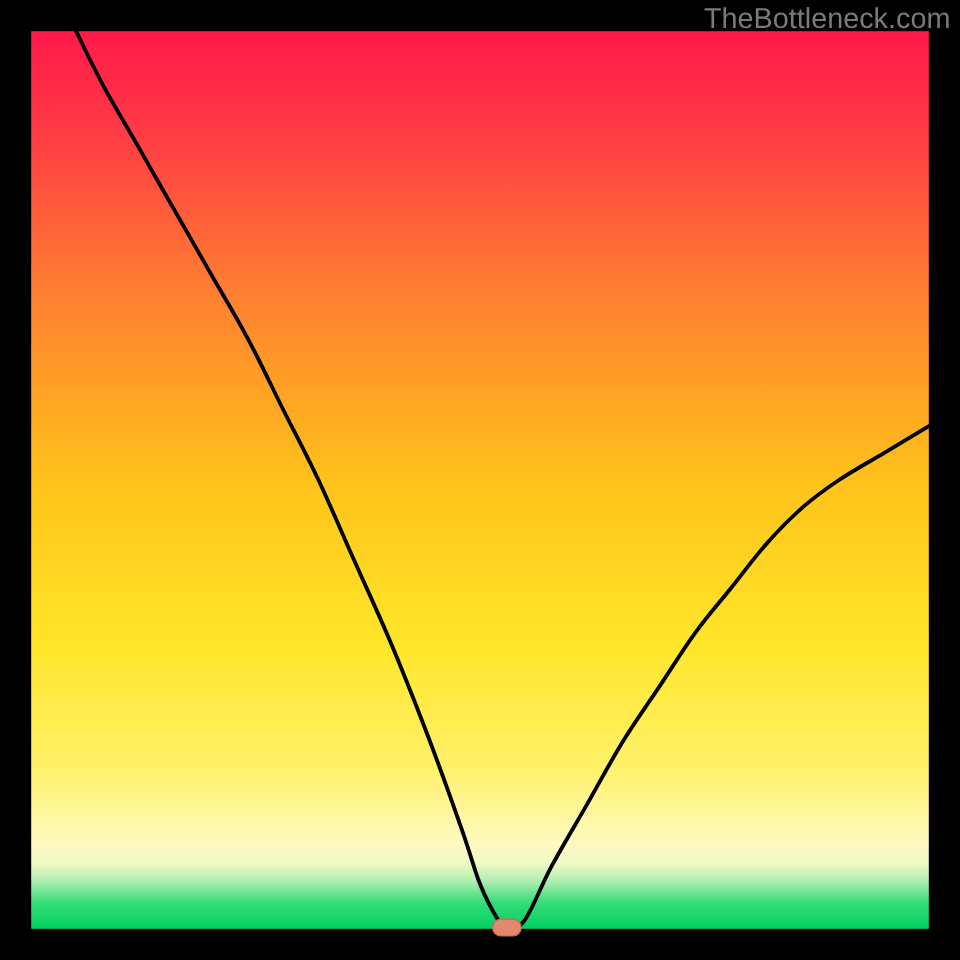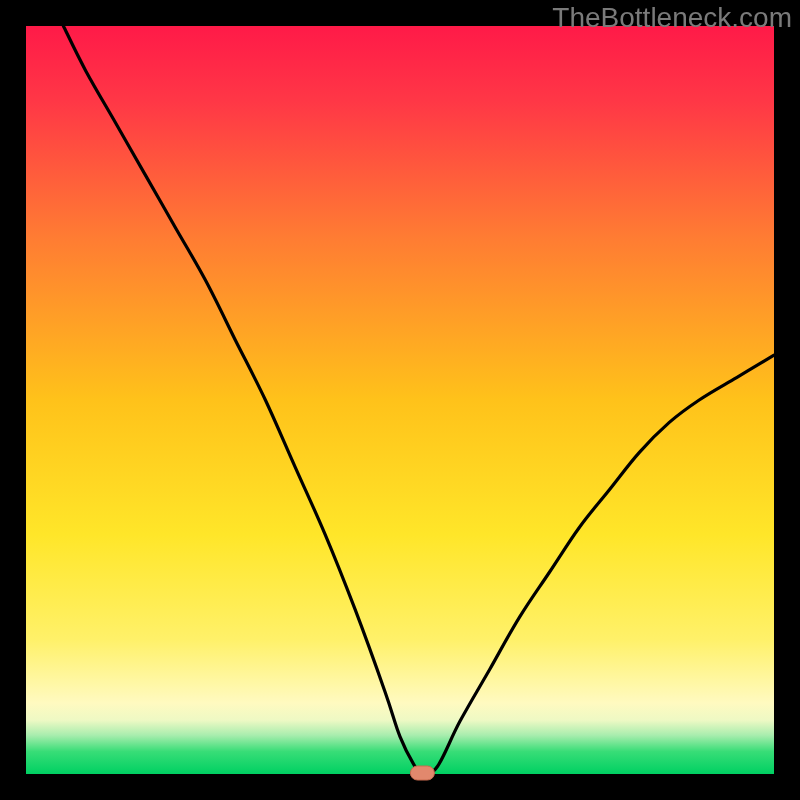--- a/index.html
+++ b/index.html
@@ -20,21 +20,21 @@
     display: block;
     position: absolute;
     left: 0;
     top: 0;
   }
   .watermark {
     position: absolute;
     top: 2px;
     right: 8px;
     font-family: Arial, Helvetica, sans-serif;
-    font-size: 28px;
+    font-size: 24px;
     font-weight: 500;
     color: #7a7a7a;
     user-select: none;
   }
 </style>
 </head>
 <body>
 
 <div class="wrap">
 

